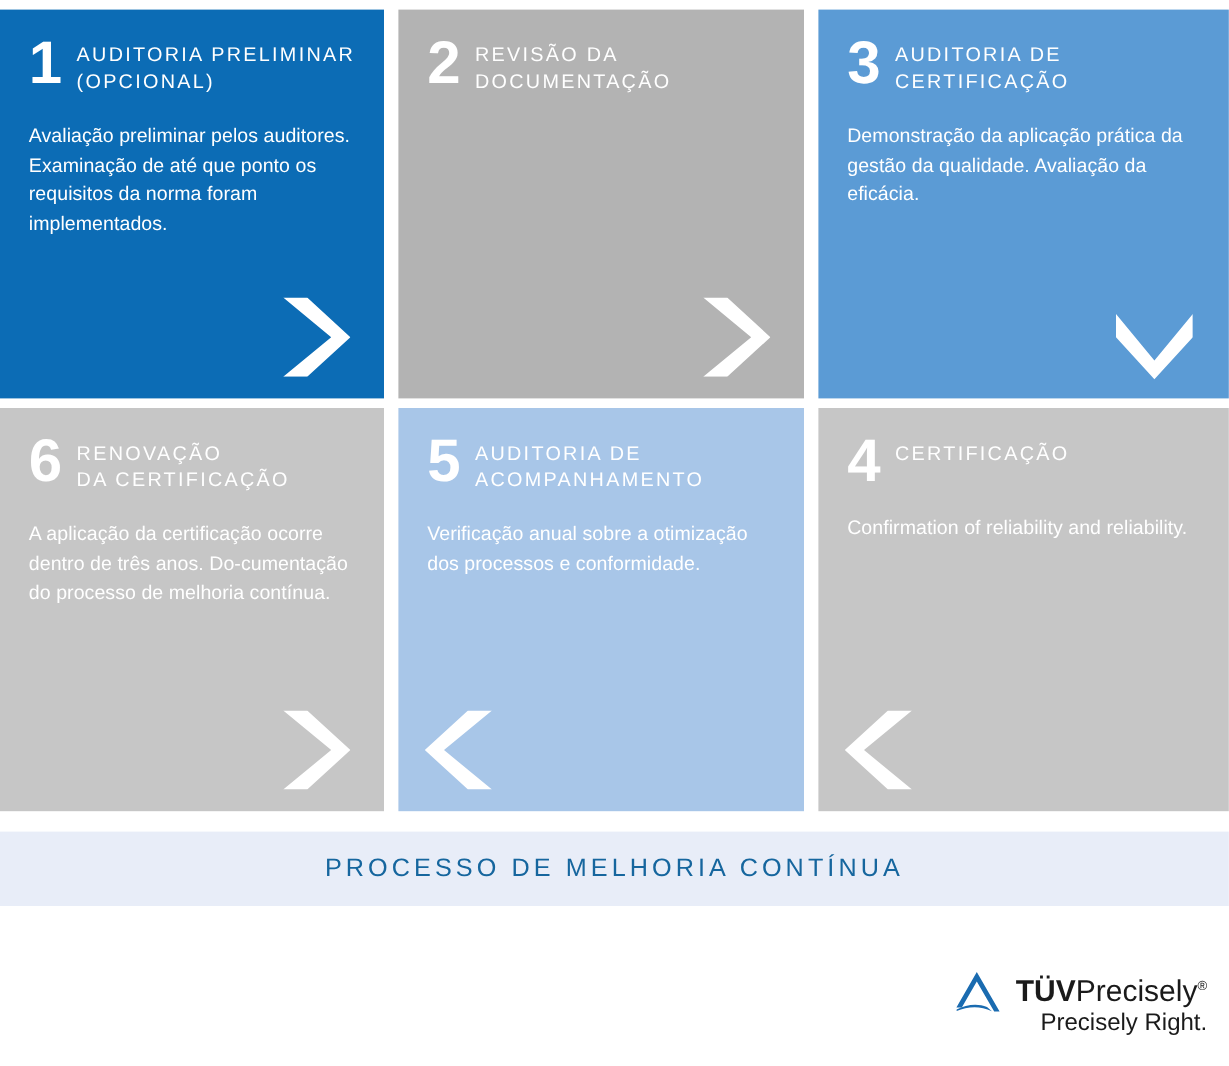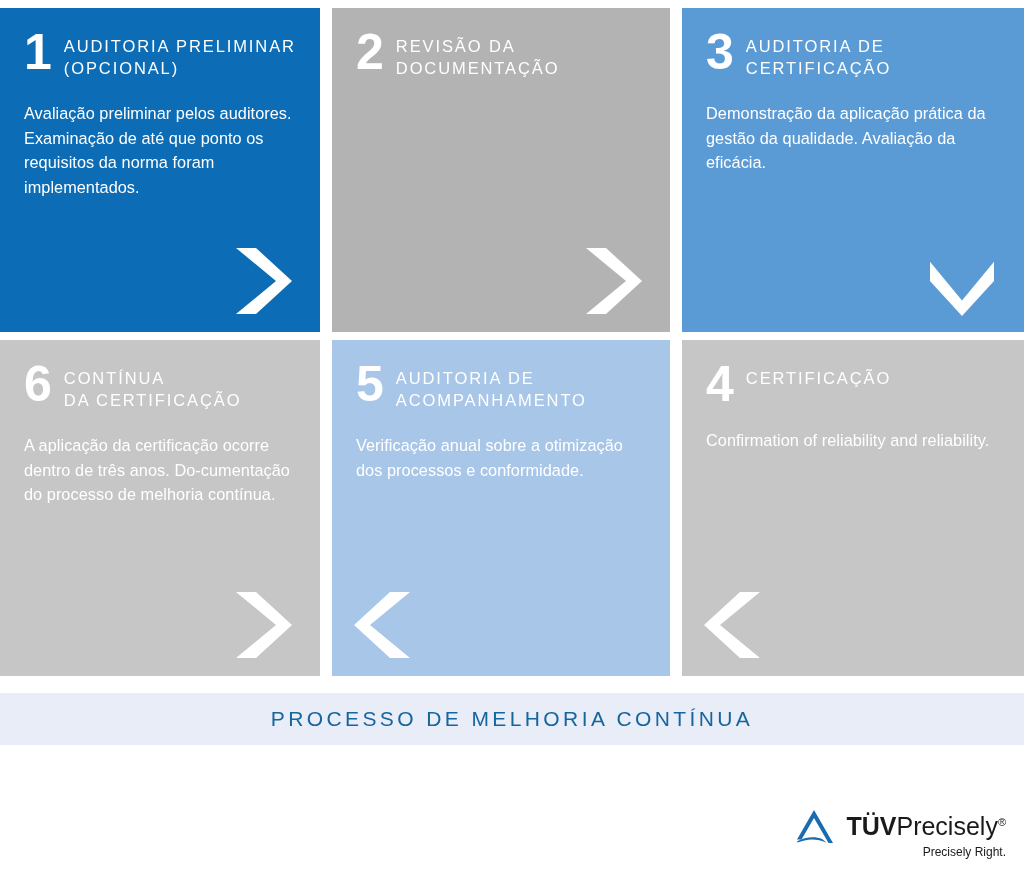--- a/index.html
+++ b/index.html
@@ -104,21 +104,21 @@
   .chev.right  { right: 28px; bottom: 18px; }
   .chev.left   { left: 22px;  bottom: 18px; }
   .chev.down   { right: 30px; bottom: 14px; }
 
   
   .banner {
     position: absolute;
     left: 0;
     top: 693px;
     width: 1024px;
-    height: 52px;
+    height: 62px;
     background: #e8edf8;
     display: flex;
     align-items: center;
     justify-content: center;
   }
   .banner-text {
     font-size: 21px;
     letter-spacing: 3.4px;
     color: #16669e;
     font-family: "Liberation Sans", sans-serif;
@@ -148,21 +148,21 @@
     font-family: "Liberation Sans", sans-serif;
     white-space: nowrap;
   }
   .logo-wordmark .bold { font-weight: bold; }
   .logo-wordmark .reg {
     font-size: 11px;
     vertical-align: super;
     font-weight: normal;
   }
   .logo-tagline {
-    font-size: 12px;
+    font-size: 20px;
     line-height: 20px;
     color: #1a1a1a;
     text-align: right;
     font-family: "Liberation Sans", sans-serif;
     margin-top: 2px;
   }
 </style>
 </head>
 <body>
 
@@ -214,21 +214,21 @@
         <svg viewBox="0 0 66 64" xmlns="http://www.w3.org/2000/svg">
           <polygon points="0,8 33,48 66,8 66,28 33,64 0,28" fill="#ffffff"></polygon>
         </svg>
       </div>
     </div>
 
     <div class="card col1" style="background:#c6c6c6;">
       <div class="card-inner">
         <div class="card-head">
           <div class="card-num">6</div>
-          <div class="card-title">CONTÍNUA
+          <div class="card-title">RENOVAÇÃO
 DA CERTIFICAÇÃO</div>
         </div>
         <div class="card-body">A aplicação da certificação ocorre dentro de três anos. Do-cumentação do processo de melhoria contínua.</div>
       </div>
       <div class="chev right">
         <svg viewBox="0 0 64 66" xmlns="http://www.w3.org/2000/svg">
           <polygon points="8,0 48,33 8,66 28,66 64,33 28,0" fill="#ffffff"></polygon>
         </svg>
       </div>
     </div>

